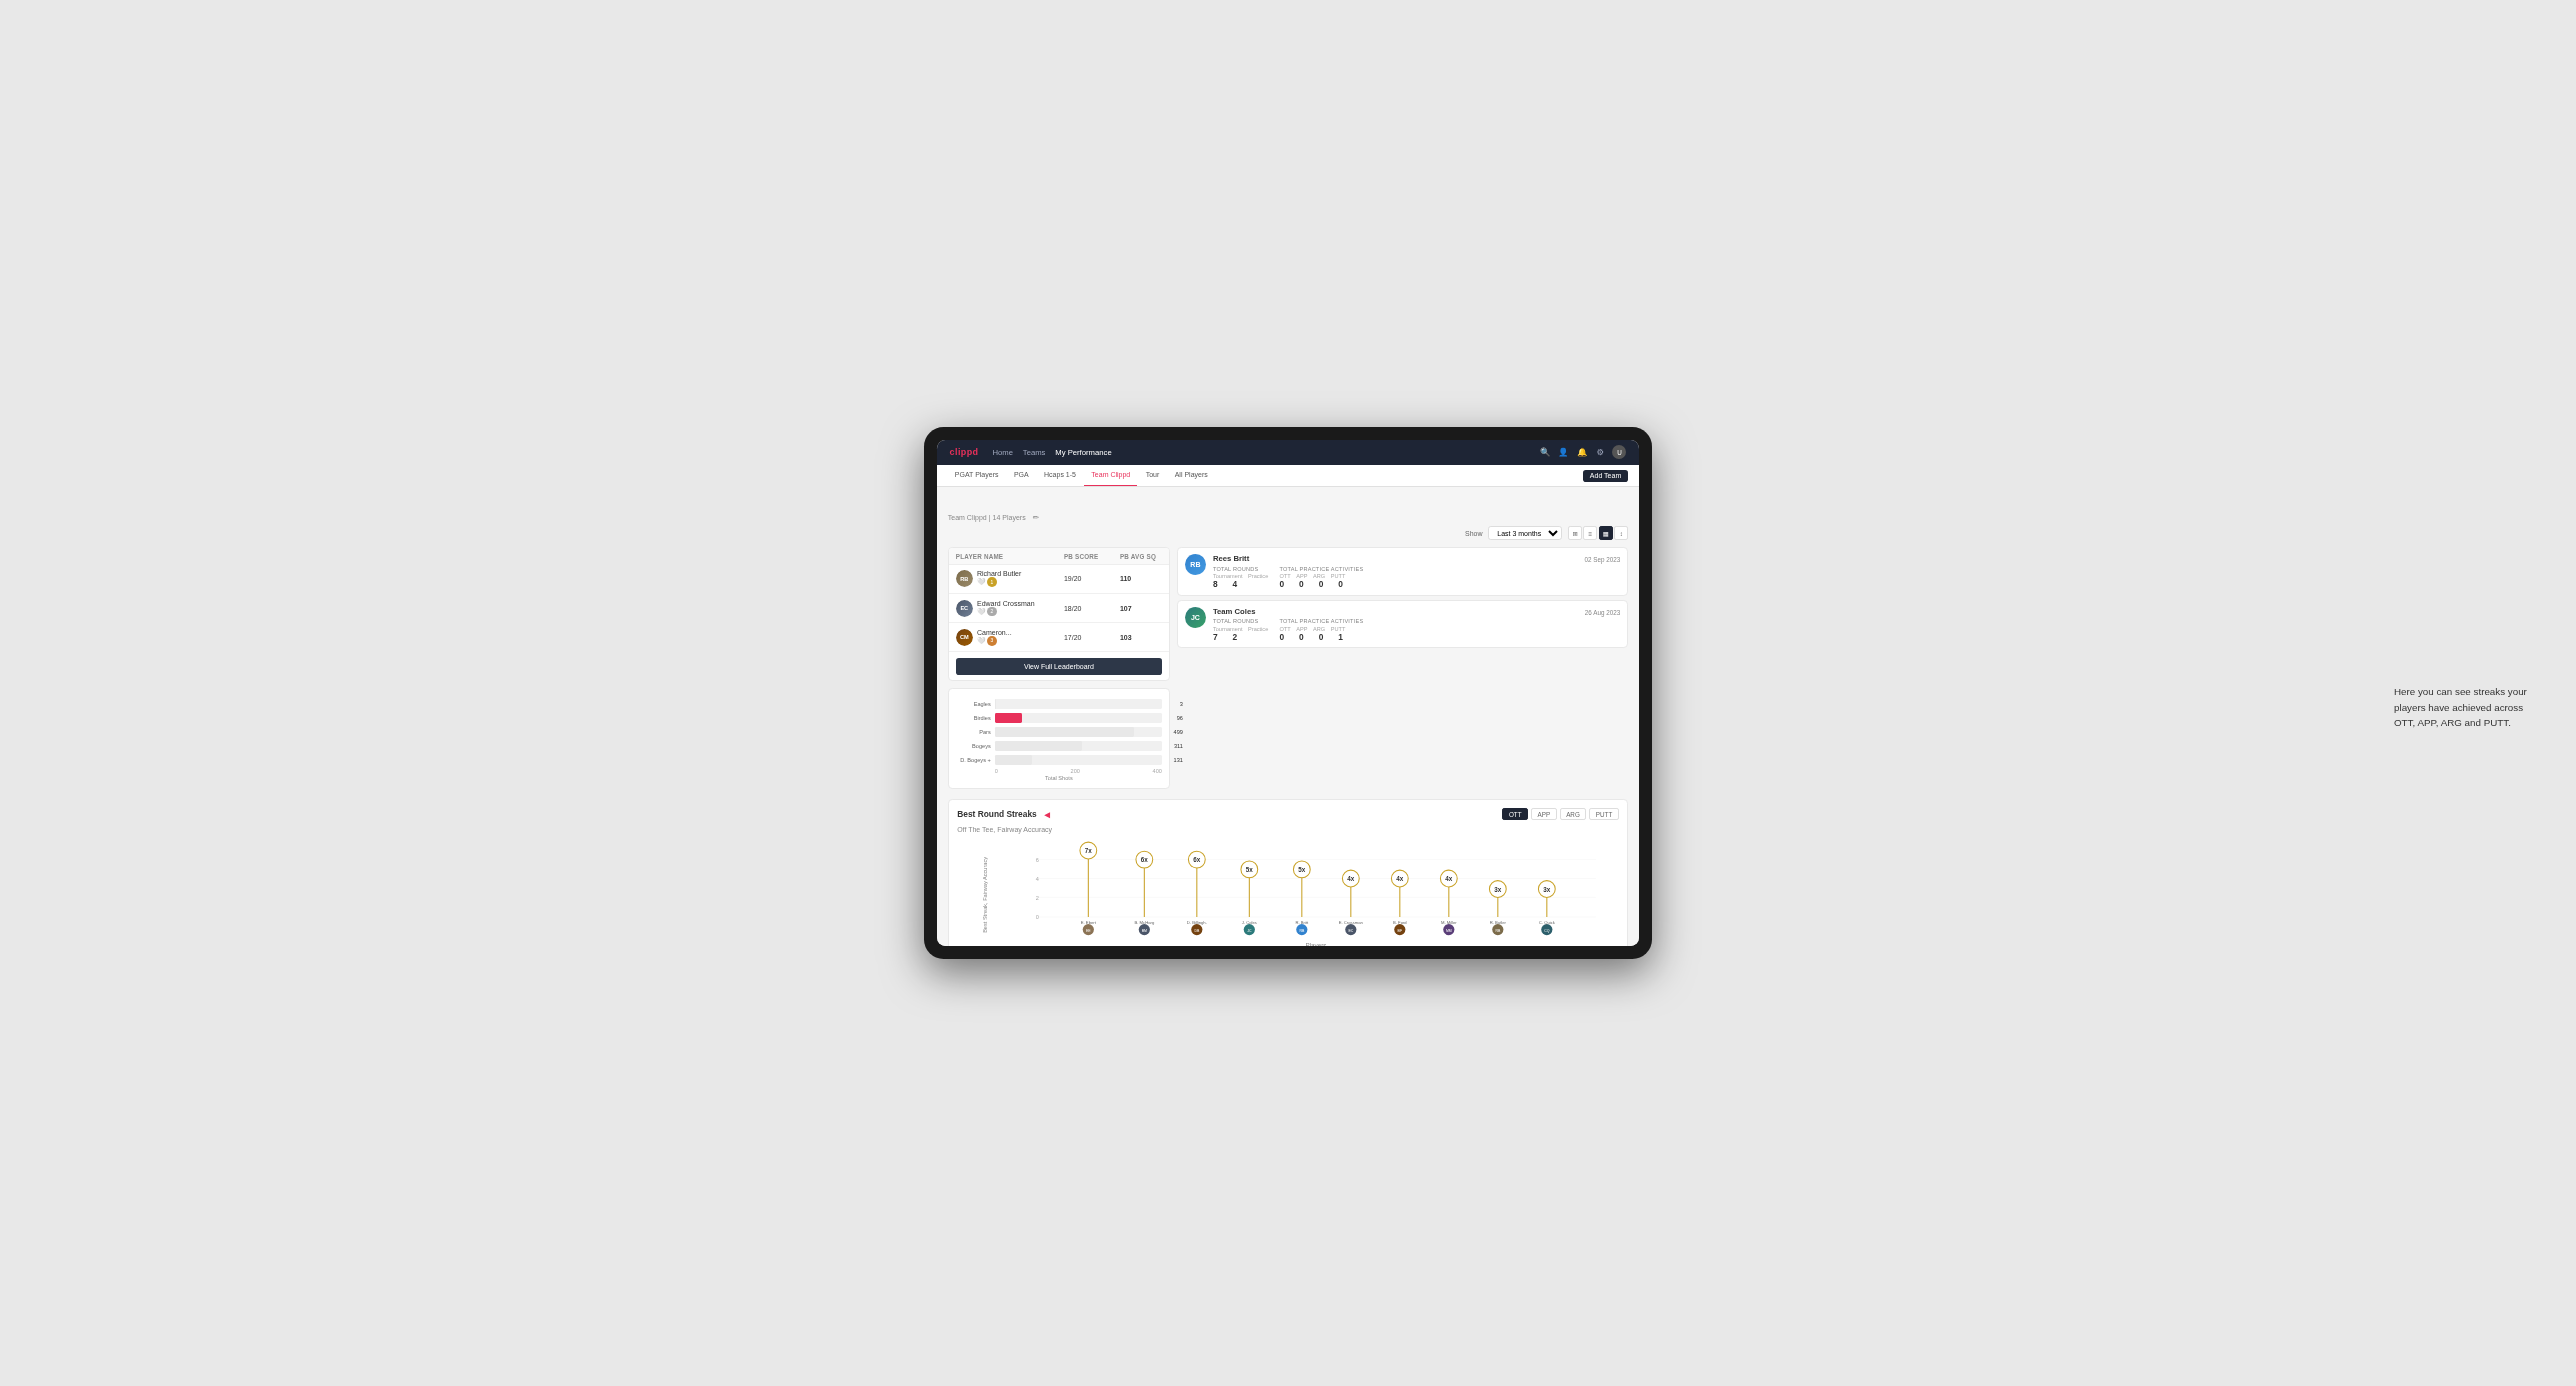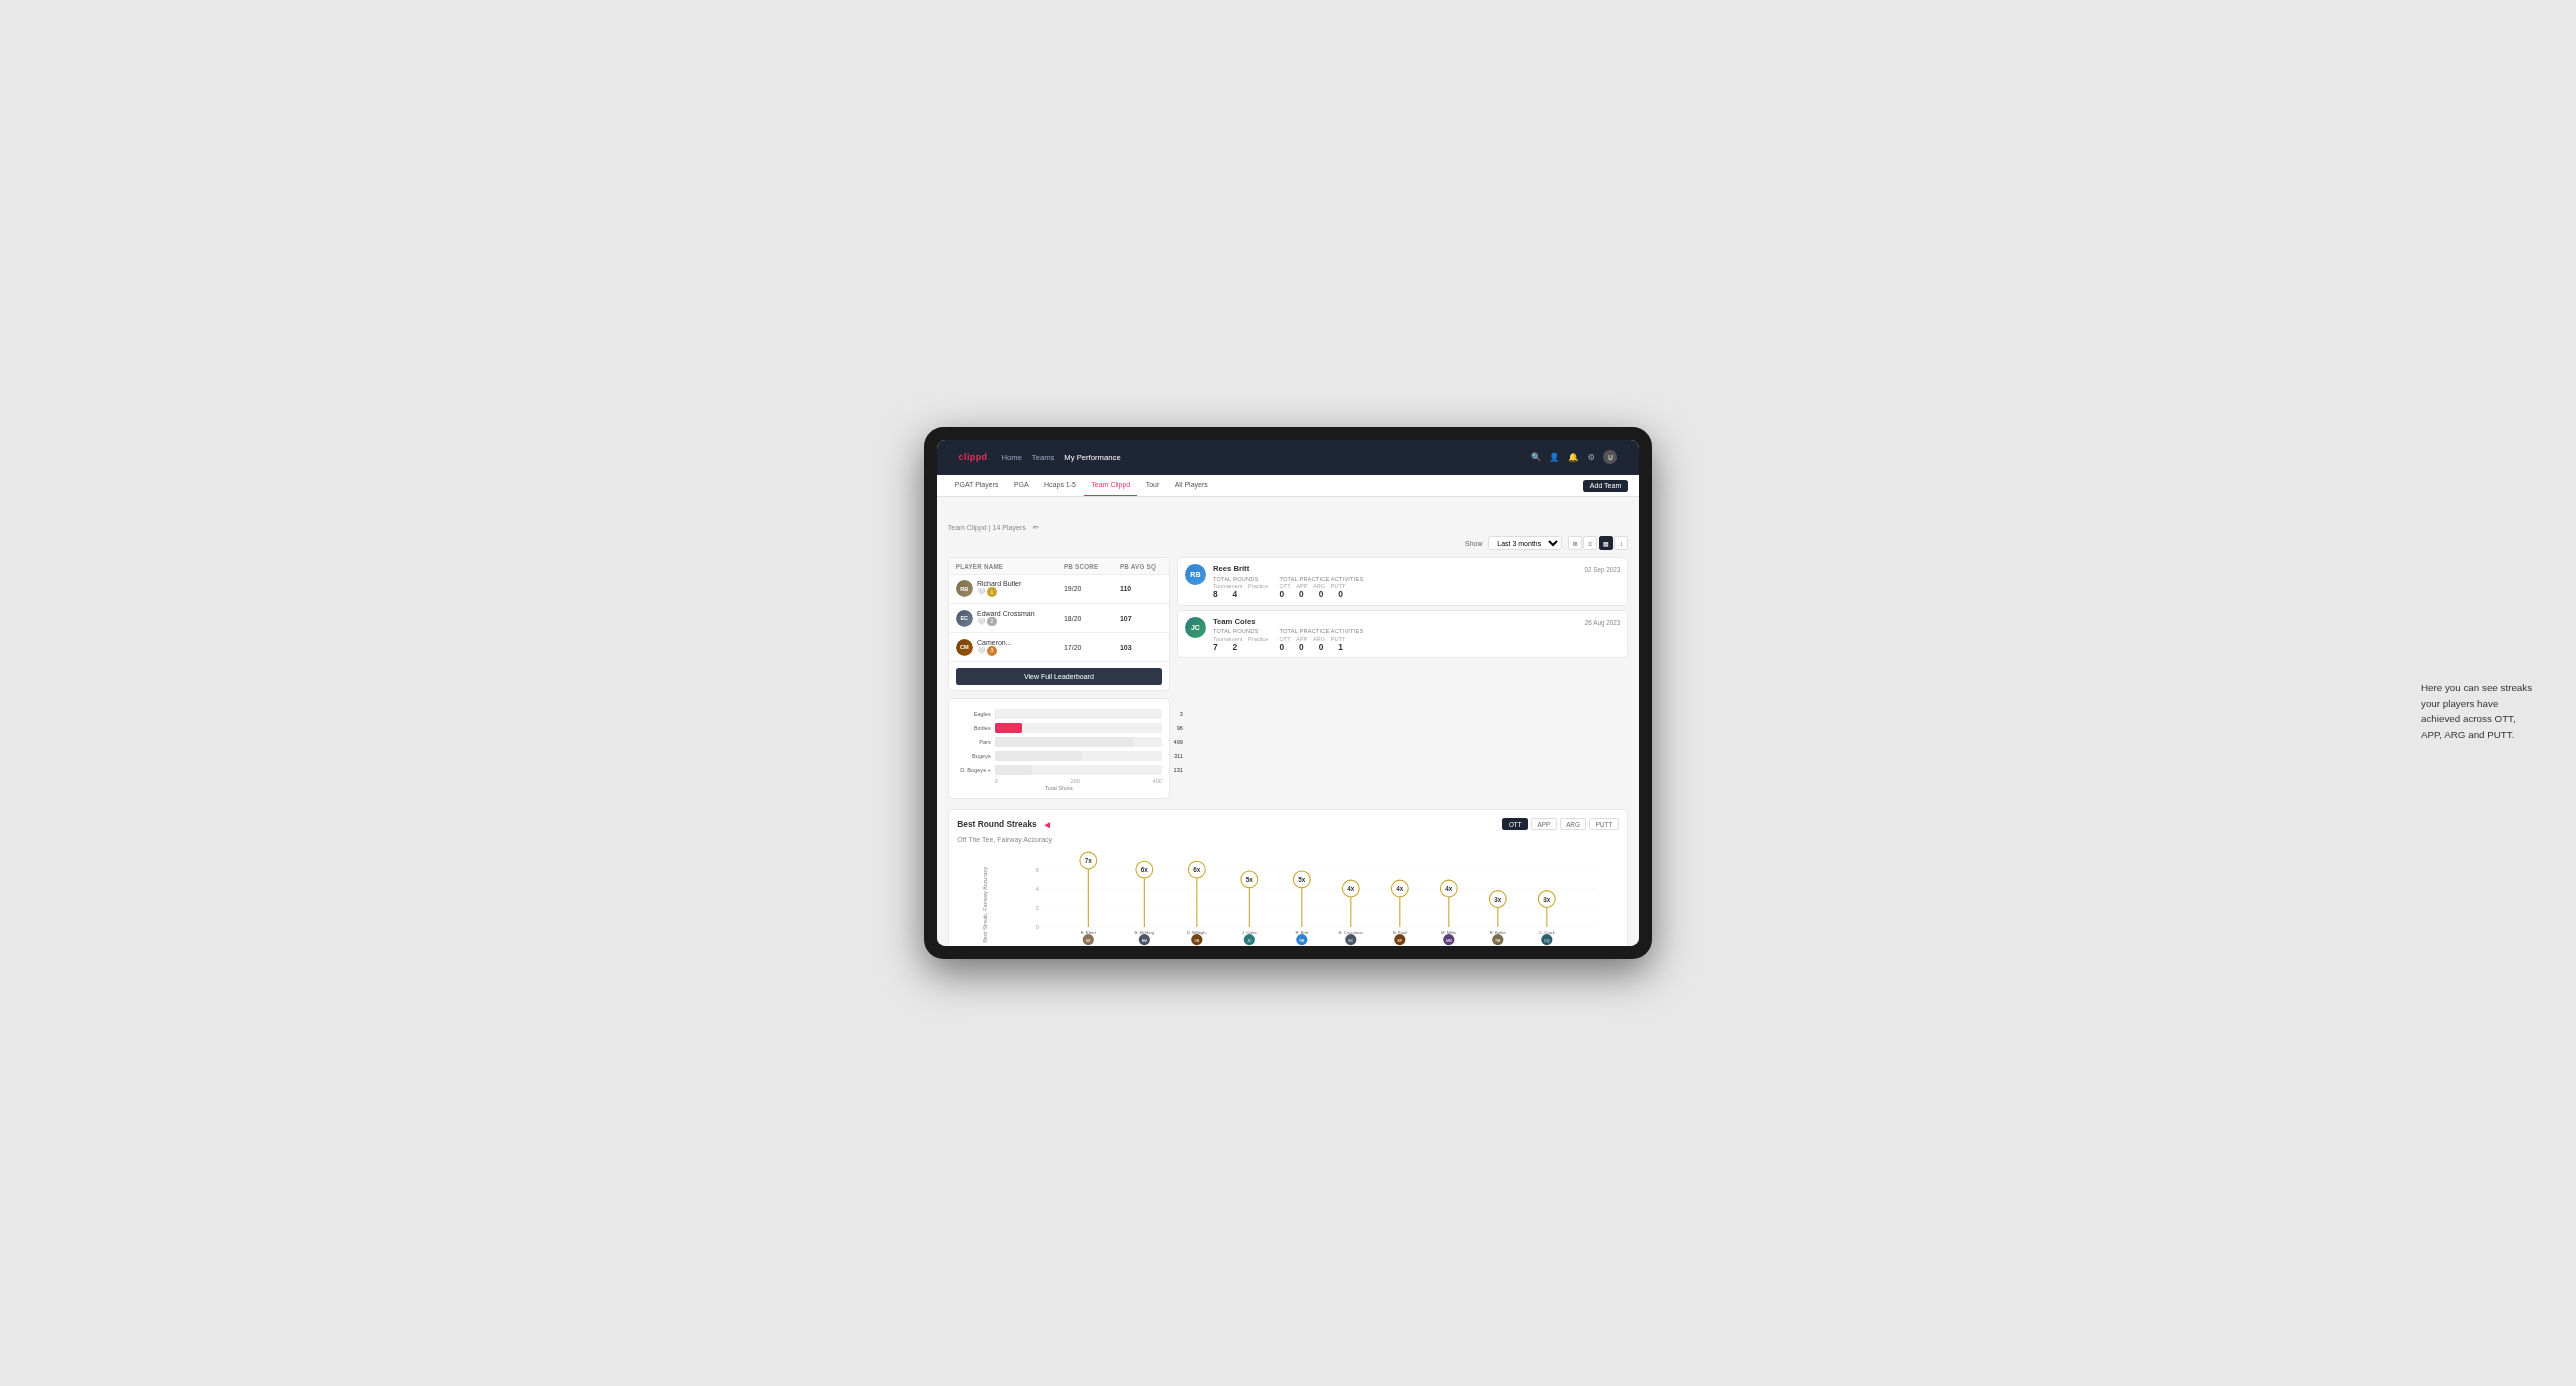--- a/index.html
+++ b/index.html
@@ -25,24 +25,24 @@
       height: 100%;
       background: #f5f5f5;
       border-radius: 8.4px;
       overflow: hidden;
       display: flex;
       flex-direction: column;
     }
     
     .nav-bar {
       background: #1e2535;
-      height: 35px;
-      display: flex;
-      align-items: center;
-      padding: 0 22px;
+      height: 25px;
+      display: flex;
+      align-items: center;
+      padding: 0 13px;
       gap: 14px;
       flex-shrink: 0;
     }
     .nav-logo {
       color: #e8305a;
       font-weight: 800;
       font-size: 9px;
       letter-spacing: 0.4px;
     }
     .nav-links {
@@ -865,15 +865,15 @@
             <div class="players-label">Players</div>
           </div>
         </div>
       </div>
 
     </div>
   </div>
 </div>
 
 <div style="position:fixed;right:42px;top:50%;transform:translateY(-20%);width:140px;">
-  <p class="annotation-text" style="font-size:9.8px;color:#333;line-height:1.6;margin-left:27px;">Here you can see streaks your players have achieved across OTT, APP, ARG and PUTT.</p>
+  <p class="annotation-text" style="font-size:9.8px;color:#333;line-height:1.6;">Here you can see streaks your players have achieved across OTT, APP, ARG and PUTT.</p>
 </div>
 
 
 </body></html>

